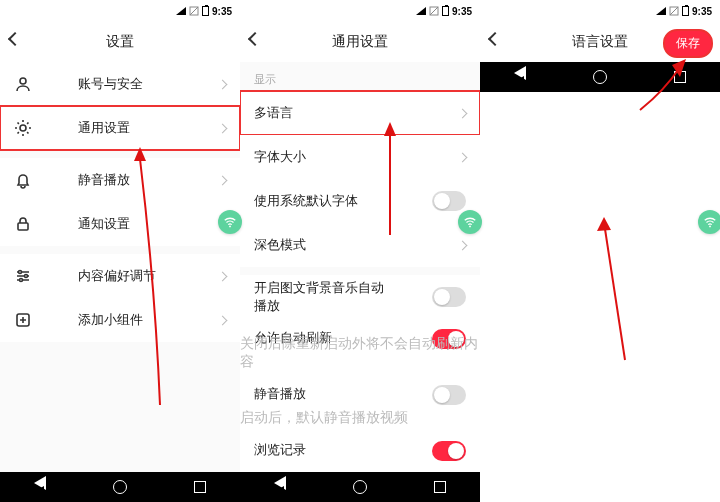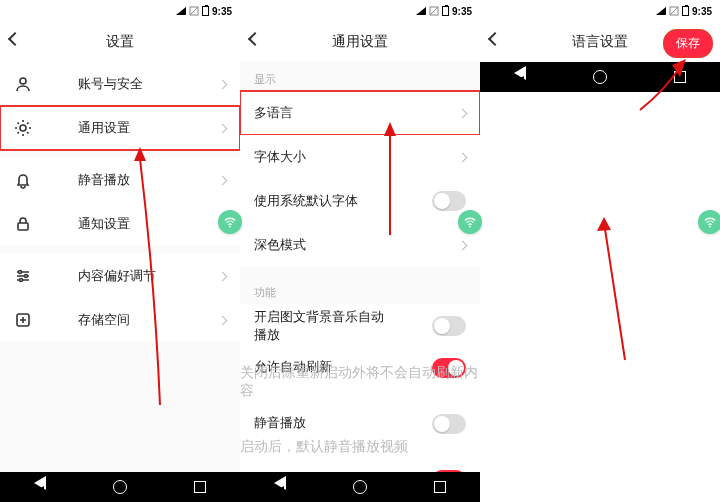--- a/index.html
+++ b/index.html
@@ -115,21 +115,21 @@
         <div class="label">内容偏好调节</div>
         <div class="chev"></div>
       </div>
       <div class="row">
         <div class="icon">
             <svg class="oicon" width="18" height="18" viewBox="0 0 18 18">
               <rect x="3" y="3" width="12" height="12" rx="2"></rect>
               <path d="M9 6v6M6 9h6"></path>
             </svg>
           </div>
-        <div class="label">存储空间</div>
+        <div class="label">添加小组件</div>
         <div class="chev"></div>
       </div>
 
     </div>
     <div class="wifi-badge" style="top:210px">
         <svg viewBox="0 0 16 16">
           <path d="M2 6a9 9 0 0112 0M4 8.5a6 6 0 018 0M6 11a3 3 0 014 0" stroke="#fff" stroke-width="1.5" fill="none"></path>
           <circle cx="8" cy="13" r="1" fill="#fff"></circle>
         </svg>
       </div>
@@ -172,21 +172,20 @@
         <div class="chev"></div>
       </div>
       <div class="row">
         <div class="label">使用系统默认字体</div>
         <div class="toggle"></div>
       </div>
       <div class="row group-end">
         <div class="label">深色模式</div>
         <div class="chev"></div>
       </div>
-      <div class="section-label">功能</div>
       <div class="row">
         <div class="label">开启图文背景音乐自动播放</div>
         <div class="toggle"></div>
       </div>
       <div class="row tall">
         <div class="label">允许自动刷新</div>
         <div class="toggle on"></div>
         <div class="sub">关闭后除重新启动外将不会自动刷新内容</div>
       </div>
       <div class="row tall">

